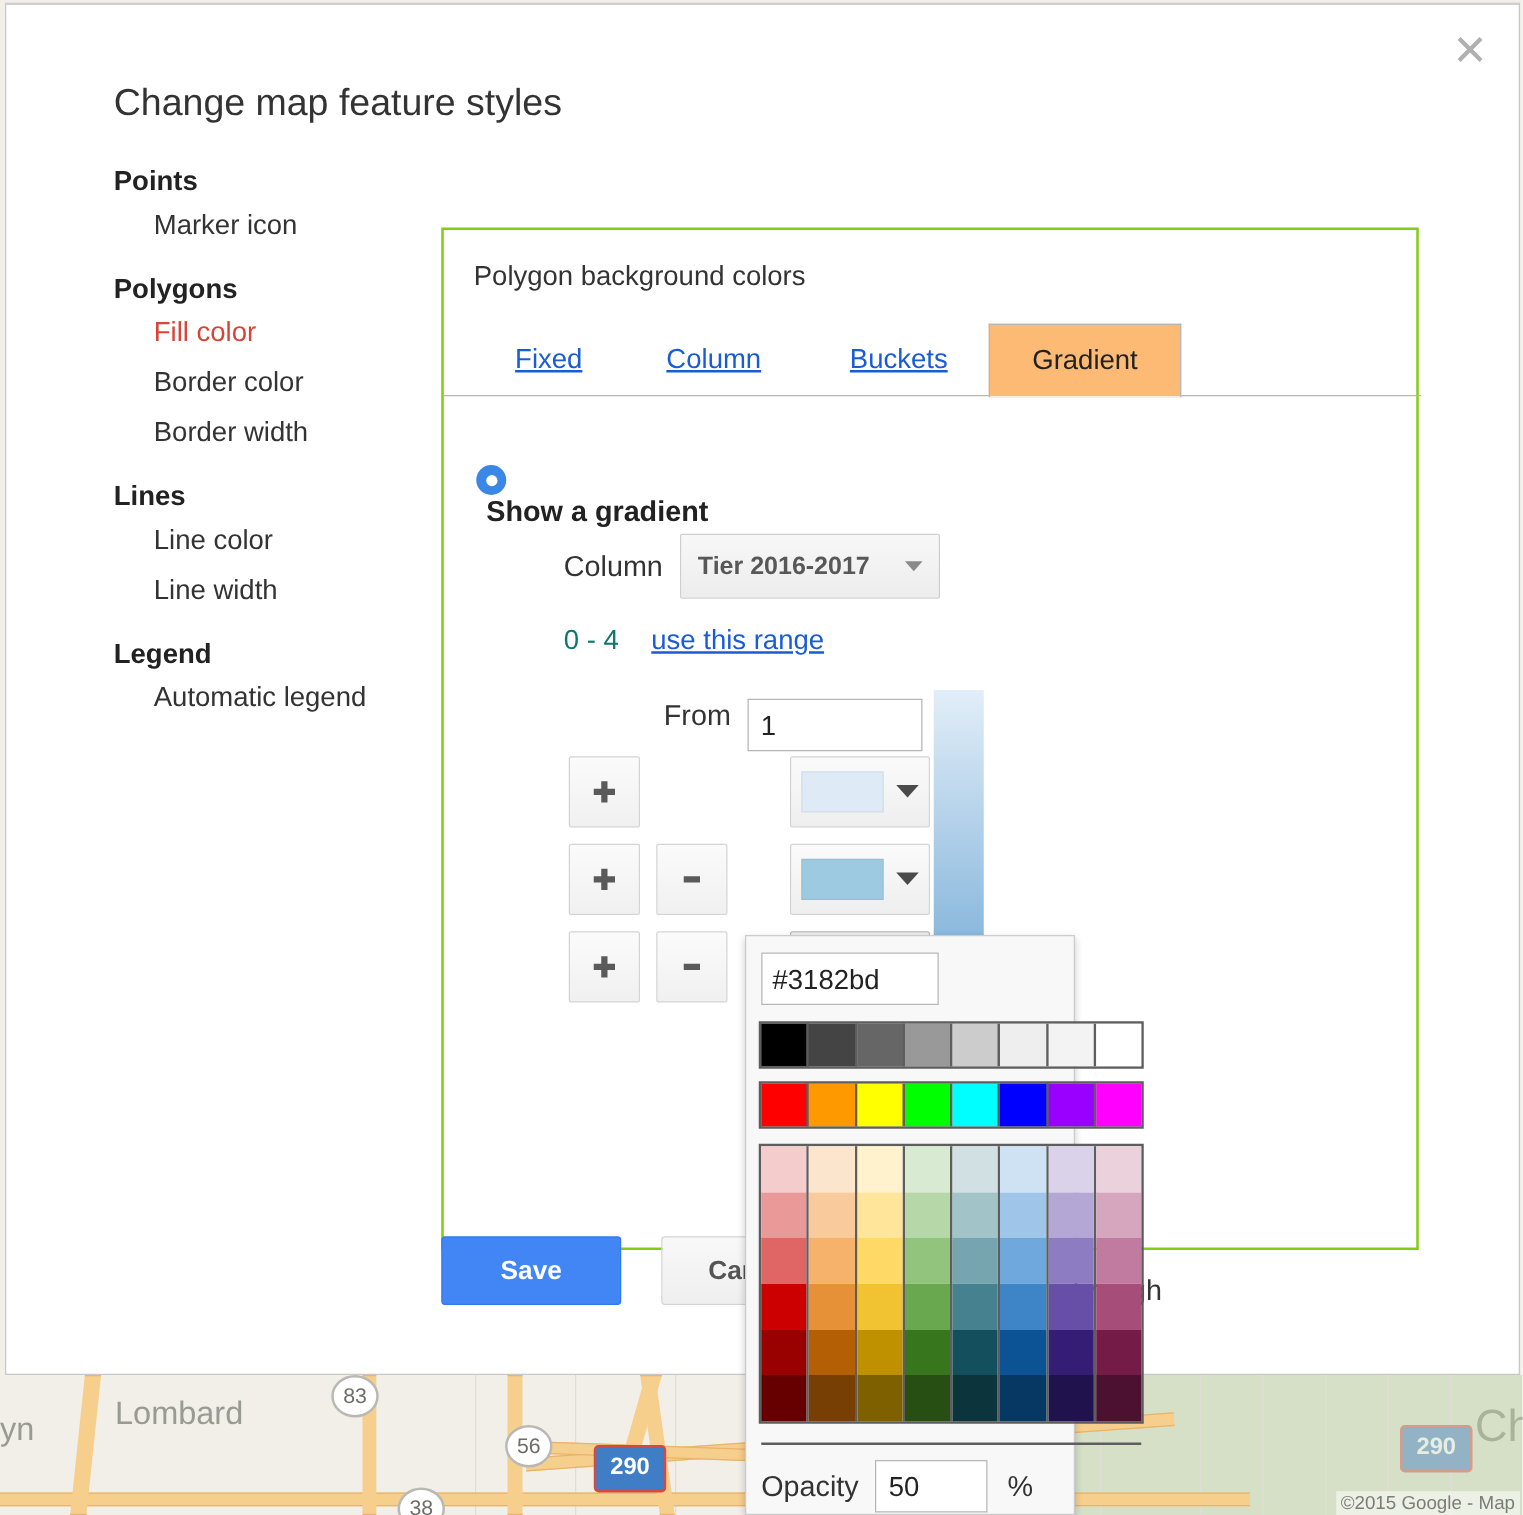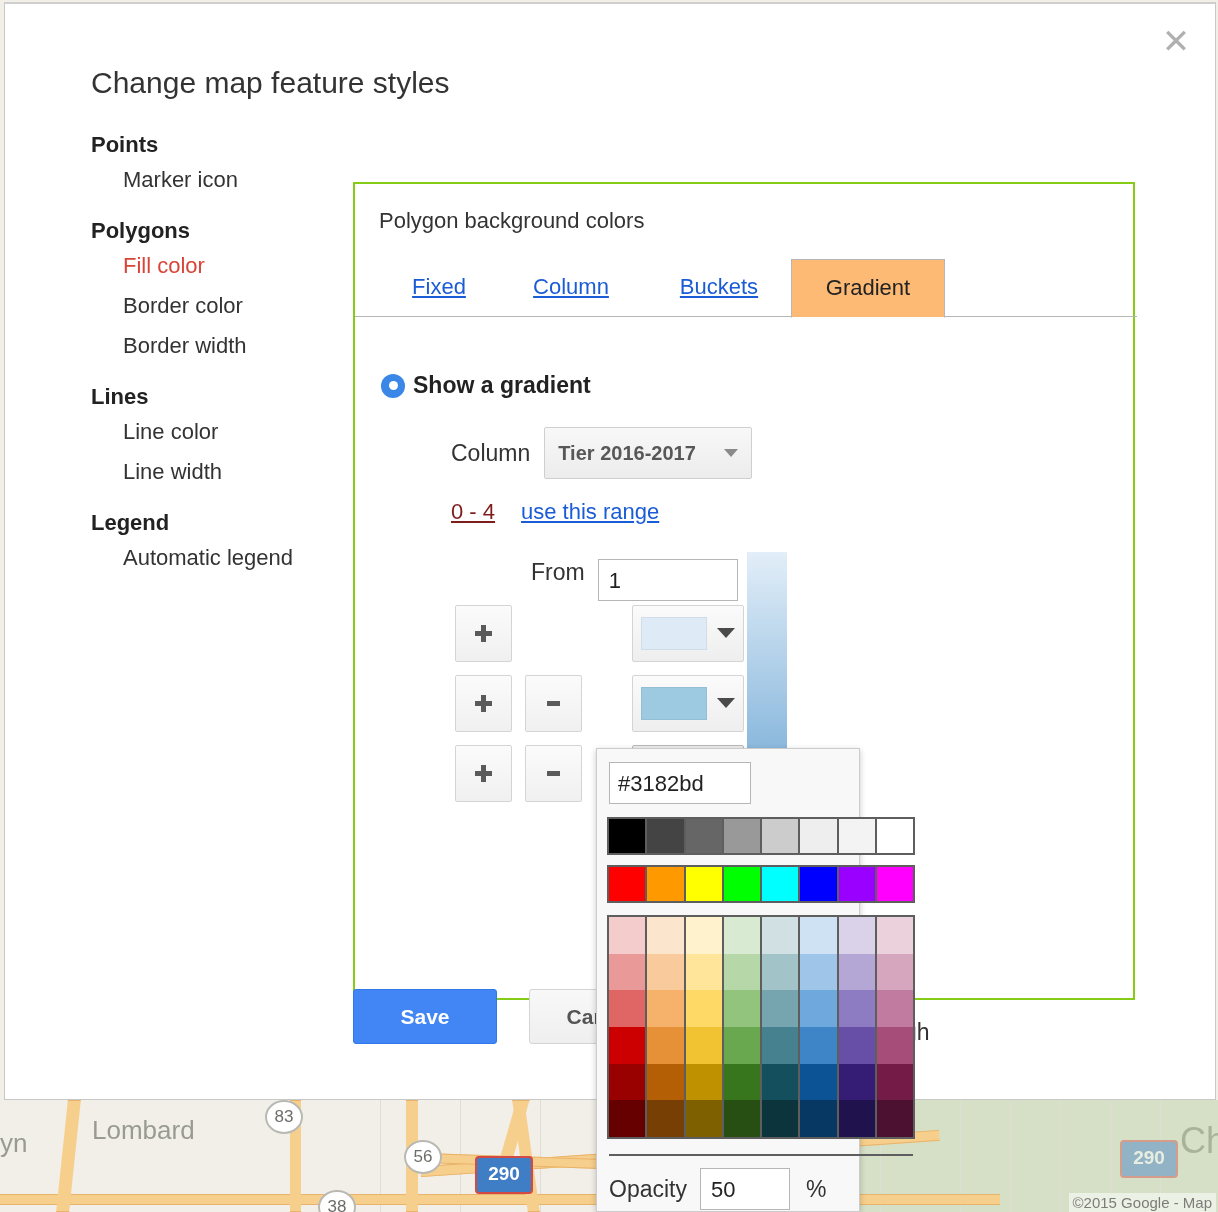--- a/index.html
+++ b/index.html
@@ -163,21 +163,21 @@
     background: #fdba74;
     border: 1px solid #b6b6b6;
     border-bottom: 1px solid #ffffff;
     height: 59px;
   }
 
   
   #radio-row {
     position: absolute;
     left: 26px; top: 188px;
-    display: flex; align-items: center;
+    display: flex; align-items: flex-start; flex-direction: column;
   }
   .radio-outer {
     width: 24px; height: 24px;
     border-radius: 50%;
     background: #3b87e8;
     display: inline-flex;
     align-items: center; justify-content: center;
     cursor: pointer;
   }
   .radio-inner {
@@ -220,21 +220,21 @@
     border-right: 7px solid transparent;
     border-top: 8px solid #8a8a8a;
     margin-left: 8px;
   }
 
   #range-row {
     position: absolute;
     left: 96px; top: 315px;
     display: flex; align-items: baseline;
   }
-  #range-text { font-size: 22px; color: #7f1d1d; text-decoration: underline; }
+  #range-text { font-size: 22px; color: #0f766e; }
   #range-link {
     font-size: 22px; color: #1a5cd6;
     text-decoration: underline;
     margin-left: 26px;
     cursor: pointer;
   }
 
   #from-row {
     position: absolute;
     left: 176px; top: 375px;

